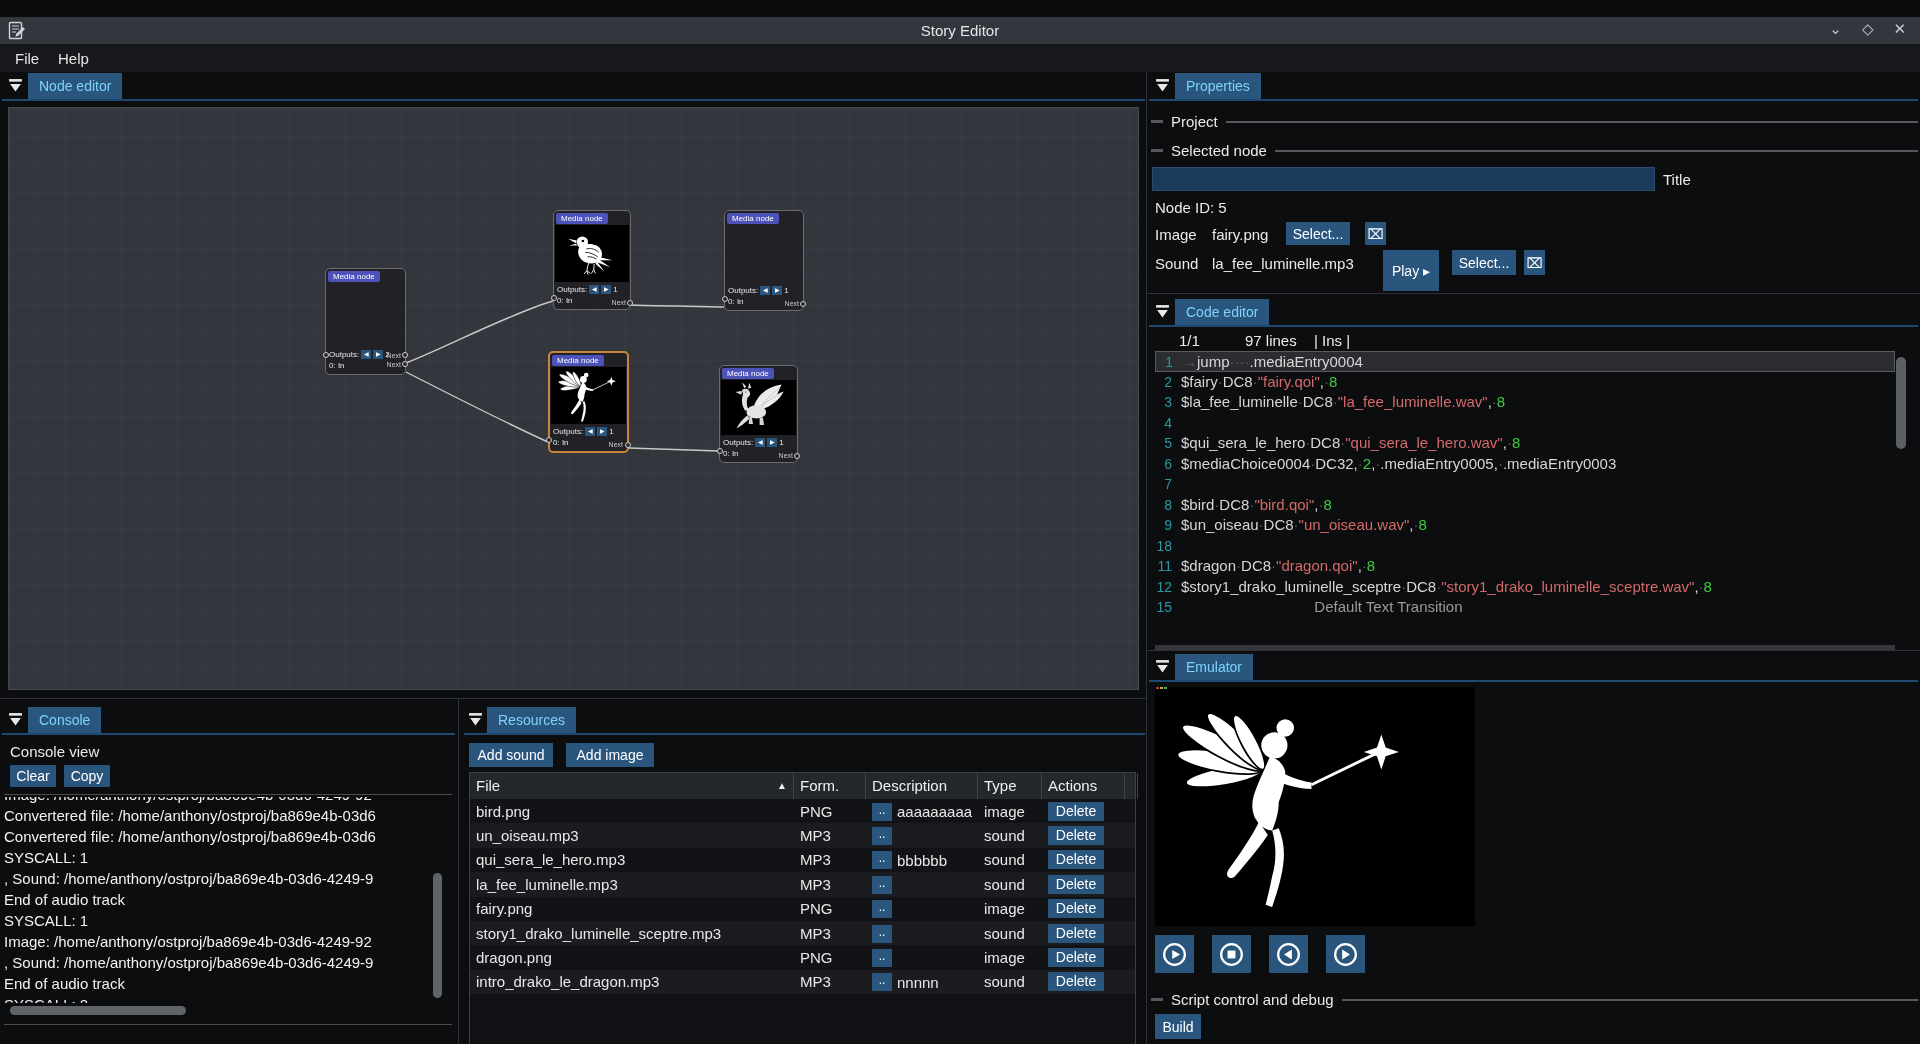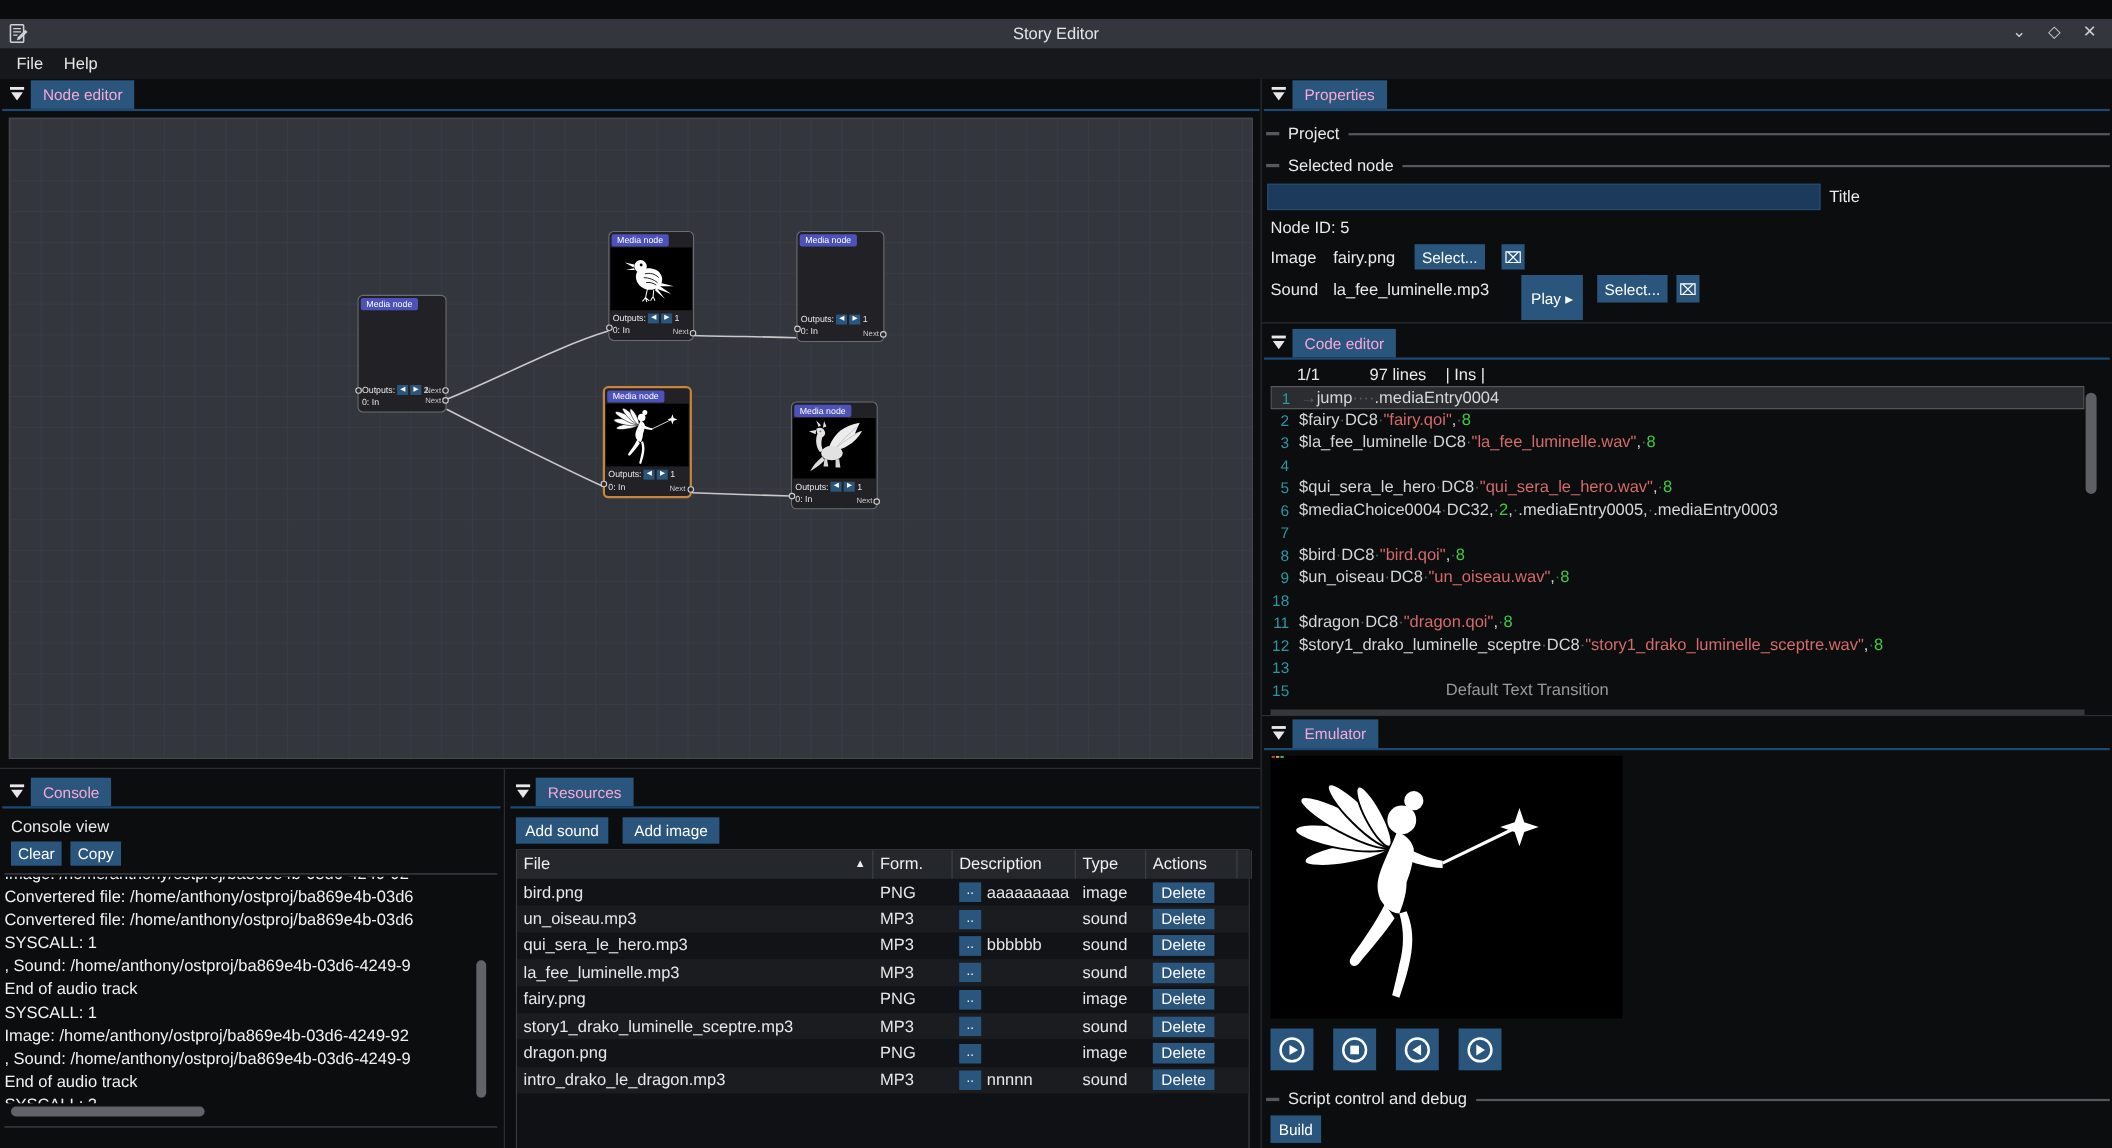--- a/index.html
+++ b/index.html
@@ -11,21 +11,21 @@
   .titlebar { position:absolute; left:0; top:0; width:1920px; height:28px; background:#33373d; border-bottom:1px solid #101215; }
   .titlebar .apptitle { position:absolute; left:0; right:0; top:5px; text-align:center; font-size:15px; color:#e3e5e8; }
   .titlebar .appicon { position:absolute; left:8px; top:4px; }
   .winctrls { position:absolute; right:14px; top:3px; display:flex; gap:20px; color:#c9ccd1; font-size:15px; }
   .winctrls span { cursor:default; }
   .menubar { position:absolute; left:0; top:28px; width:1920px; height:27px; background:#17181b; }
   .menubar span { position:absolute; top:5px; font-size:15px; color:#e6e6e6; }
 
   
   .picon { position:absolute; width:16px; height:15px; }
-  .ptab { position:absolute; background:#2a567e; color:#f9a8d4; font-size:14px; height:26px; line-height:26px; padding:0 11px; }
+  .ptab { position:absolute; background:#2a567e; color:#7dd3fc; font-size:14px; height:26px; line-height:26px; padding:0 11px; }
   .underbar { position:absolute; height:2px; background:#1d4a72; }
   .divider { position:absolute; background:#2e3136; }
 
   .btn { position:absolute; background:#2a567e; color:#fff; border:none; font-family:inherit; font-size:14px; cursor:pointer; }
 
   
   .canvas { position:absolute; left:8px; top:90px; width:1131px; height:583px; background-color:#34363e;
     background-image:linear-gradient(#393c44 1px, transparent 1px), linear-gradient(90deg,#393c44 1px, transparent 1px);
     background-size:28px 28px; border:1px solid #45484f; overflow:hidden; }
   .wires { position:absolute; left:0; top:0; }
@@ -343,24 +343,20 @@
         <span class="ln">18</span>
         <span class="ct"></span>
       </div>
       <div class="cl">
         <span class="ln">11</span>
         <span class="ct"><span class="tk-id">$dragon</span><span class="tk-ws">·</span><span class="tk-id">DC8</span><span class="tk-ws">·</span><span class="tk-str">"dragon.qoi"</span><span class="tk-id">,</span><span class="tk-ws">·</span><span class="tk-num">8</span></span>
       </div>
       <div class="cl">
         <span class="ln">12</span>
         <span class="ct"><span class="tk-id">$story1_drako_luminelle_sceptre</span><span class="tk-ws">·</span><span class="tk-id">DC8</span><span class="tk-ws">·</span><span class="tk-str">"story1_drako_luminelle_sceptre.wav"</span><span class="tk-id">,</span><span class="tk-ws">·</span><span class="tk-num">8</span></span>
-      </div>
-      <div class="cl">
-        <span class="ln">13</span>
-        <span class="ct"></span>
       </div>
       <div class="cl">
         <span class="ln">15</span>
         <span class="ct"><span class="tk-id">                                </span><span class="tk-cm">Default Text Transition</span></span>
       </div>
     </div>
   <div class="vthumb" style="left:1896px;top:340px;width:10px;height:92px"></div>
   <div style="position:absolute;left:1155px;top:628px;width:740px;height:5px;background:#35373b"></div>
 
   <div class="divider" style="left:1147px;top:633px;width:773px;height:1px"></div>

